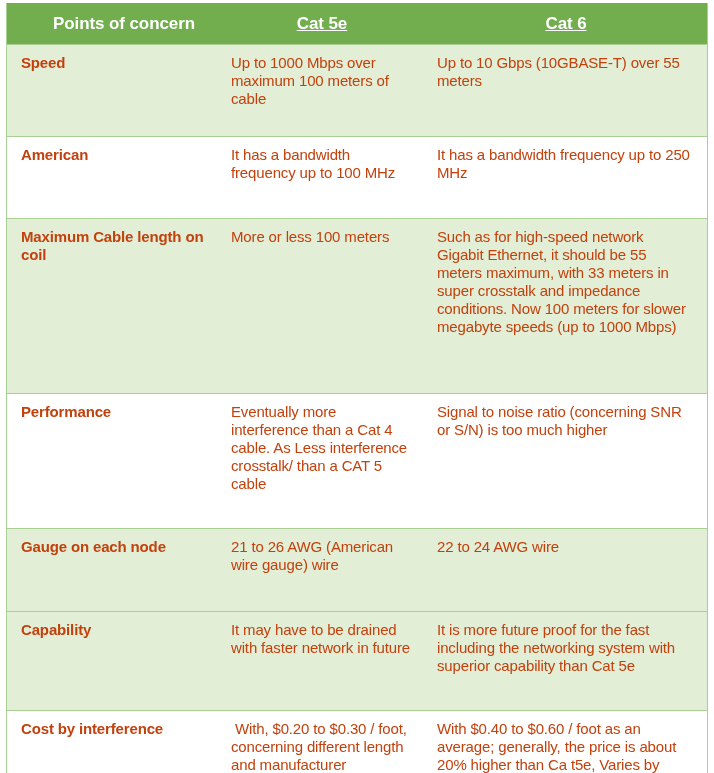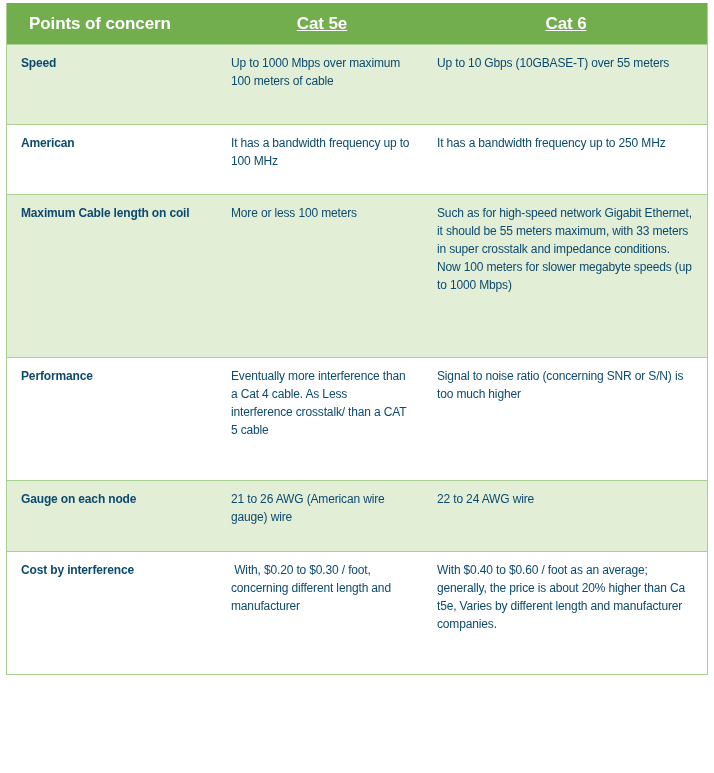--- a/index.html
+++ b/index.html
@@ -42,35 +42,35 @@
     font-size: 17px;
     font-weight: bold;
     letter-spacing: -0.1px;
     height: 41px;
     padding: 0;
     margin: 0;
     vertical-align: middle;
     border: none;
   }
   thead th.h1 {
-    text-align: left;
+    text-align: center;
     padding-left: 22px;
   }
   thead th.h2, thead th.h3 {
     text-align: center;
     text-decoration: underline;
   }
 
   tbody td {
     vertical-align: top;
-    font-size: 12px;
+    font-size: 15px;
     line-height: 18px;
-    color: #0c4a6e;
+    color: #c2410c;
     border-top: 1px solid #a9cf92;
-    padding: 9px 14px 8px 0;
+    padding: 9px 14px 20px 0;
     letter-spacing: -0.15px;
   }
 
   tbody tr.shade td { background: #e3eed7; }
   tbody tr.plain td { background: #ffffff; }
 
   tbody td.col-label {
     font-weight: bold;
     padding-left: 14px;
     padding-right: 8px;
@@ -160,20 +160,31 @@
           <td class="col-label">
             <span class="cell-text">Gauge on each node</span>
           </td>
           <td class="col-c5e">
             <span class="cell-text">21 to 26 AWG (American wire gauge) wire</span>
           </td>
           <td class="col-c6">
             <span class="cell-text">22 to 24 AWG wire</span>
           </td>
         </tr>
+        <tr class="shade" data-row="6">
+          <td class="col-label">
+            <span class="cell-text">Capability</span>
+          </td>
+          <td class="col-c5e">
+            <span class="cell-text">It may have to be drained with faster network in future</span>
+          </td>
+          <td class="col-c6">
+            <span class="cell-text">It is more future proof for the fast including the networking system with superior capability than Cat 5e</span>
+          </td>
+        </tr>
         <tr class="plain" data-row="7">
           <td class="col-label">
             <span class="cell-text">Cost by interference</span>
           </td>
           <td class="col-c5e">
             <span class="cell-text"> With, $0.20 to $0.30 / foot, concerning different length and manufacturer</span>
           </td>
           <td class="col-c6">
             <span class="cell-text">With $0.40 to $0.60 / foot as an average; generally, the price is about 20% higher than Ca t5e, Varies by different length and manufacturer companies.</span>
           </td>

